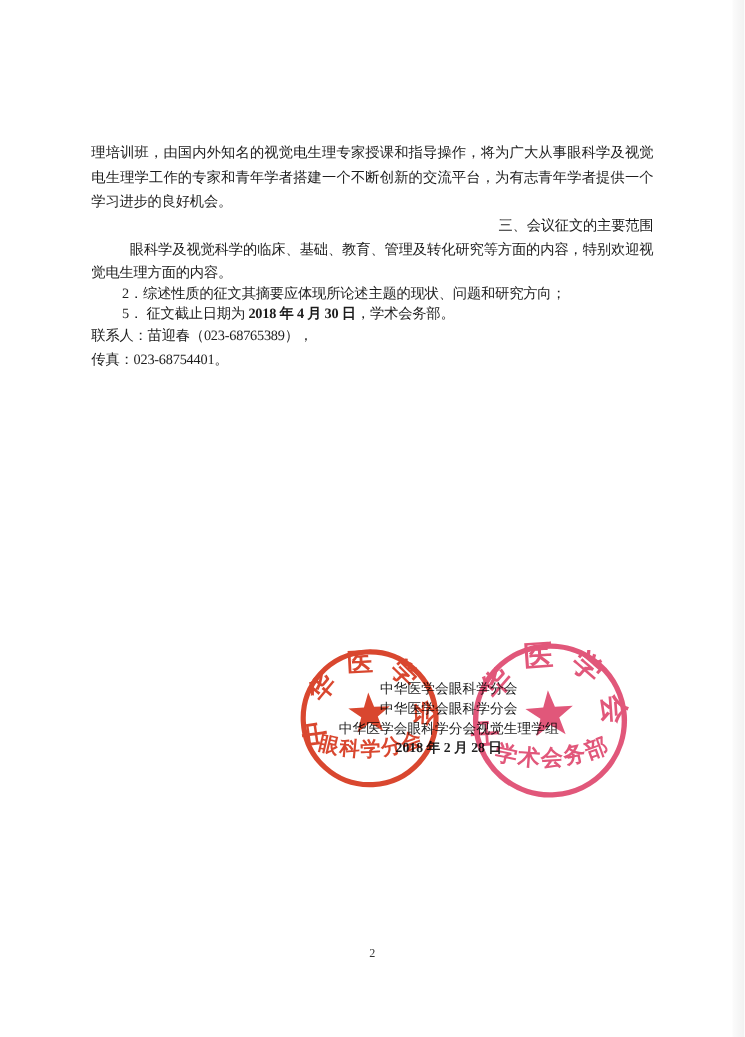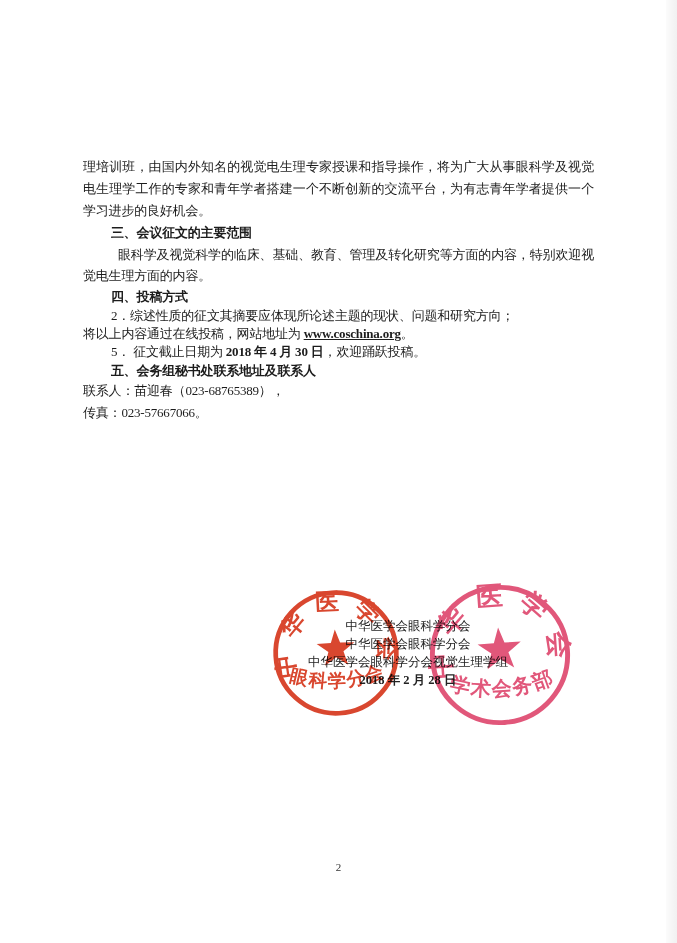--- a/index.html
+++ b/index.html
@@ -6,28 +6,28 @@
   .page{
     position:relative;width:677px;height:943px;background:#ffffff;overflow:hidden;
     font-family:"Liberation Serif","DejaVu Serif",serif;color:#1c1c1c;
   }
   .scan-edge{
     position:absolute;top:0;right:0;bottom:0;width:11px;
     background:linear-gradient(to right,rgba(0,0,0,0.015),rgba(0,0,0,0.055));
   }
   .content{
     position:absolute;left:83px;top:128px;width:511px;
-    font-size:13px;line-height:22px;text-align:justify;letter-spacing:-0.2px;margin-top:28px;
+    font-size:13px;line-height:22px;text-align:justify;letter-spacing:-0.2px;
   }
   .content p{margin:0;}
   .p-cont{text-indent:0;}
   .p-attend{text-indent:35px;}
   .heading{
     font-family:"Liberation Sans","DejaVu Sans",sans-serif;
-    font-weight:bold;padding-left:28px;text-align:left;
+    font-weight:normal;padding-left:28px;text-align:right;
   }
   .h-scope{margin-top:3px;line-height:22px;}
   .p-scope{line-height:21px;text-indent:35px;}
   .h-submission{margin-top:9px;line-height:21px;}
   .items{line-height:18px;}
   .items p{text-indent:28px;}
   .items p.cont-line{text-indent:0;}
   .h-contact{margin-top:-7px;line-height:19px;}
   .contact{line-height:21.6px;}
   .contact .hang{padding-left:81px;text-indent:0;}
@@ -53,33 +53,30 @@
 <body>
 
 <div class="page">
 
   <div class="content">
     <p class="p-cont">理培训班，由国内外知名的视觉电生理专家授课和指导操作，将为广大从事眼科学及视觉电生理学工作的专家和青年学者搭建一个不断创新的交流平台，为有志青年学者提供一个学习进步的良好机会。</p>
 
     <p class="heading h-scope">三、会议征文的主要范围</p>
     <p class="p-scope">眼科学及视觉科学的临床、基础、教育、管理及转化研究等方面的内容，特别欢迎视觉电生理方面的内容。</p>
 
-    <p class="heading h-submission">四、投稿方式</p>
 
     <div class="items">
       <p>2．综述性质的征文其摘要应体现所论述主题的现状、问题和研究方向；</p>
-      <p class="cont-line"><span>将以上内容通过在线投稿，网站地址为 </span><span class="link">www.coschina.org</span><span>。</span></p>
-      <p><span>5． 征文截止日期为 </span><span class="bold">2018 年 4 月 30 日</span><span>，欢迎踊跃投稿。</span></p>
+      <p><span>5． 征文截止日期为 </span><span class="bold">2018 年 4 月 30 日</span><span>，学术会务部。</span></p>
     </div>
 
-    <p class="heading h-contact">五、会务组秘书处联系地址及联系人</p>
 
     <div class="contact">
       <p>联系人：苗迎春（023-68765389），</p>
-      <p>传真：023-57667066。</p>
+      <p>传真：023-68754401。</p>
     </div>
   </div>
 
   <div class="signature">
     <div>中华医学会眼科学分会</div>
     <div>中华医学会眼科学分会</div>
     <div>中华医学会眼科学分会视觉生理学组</div>
     <div class="sig-date">2018 年 2 月 28 日</div>
   </div>
 

